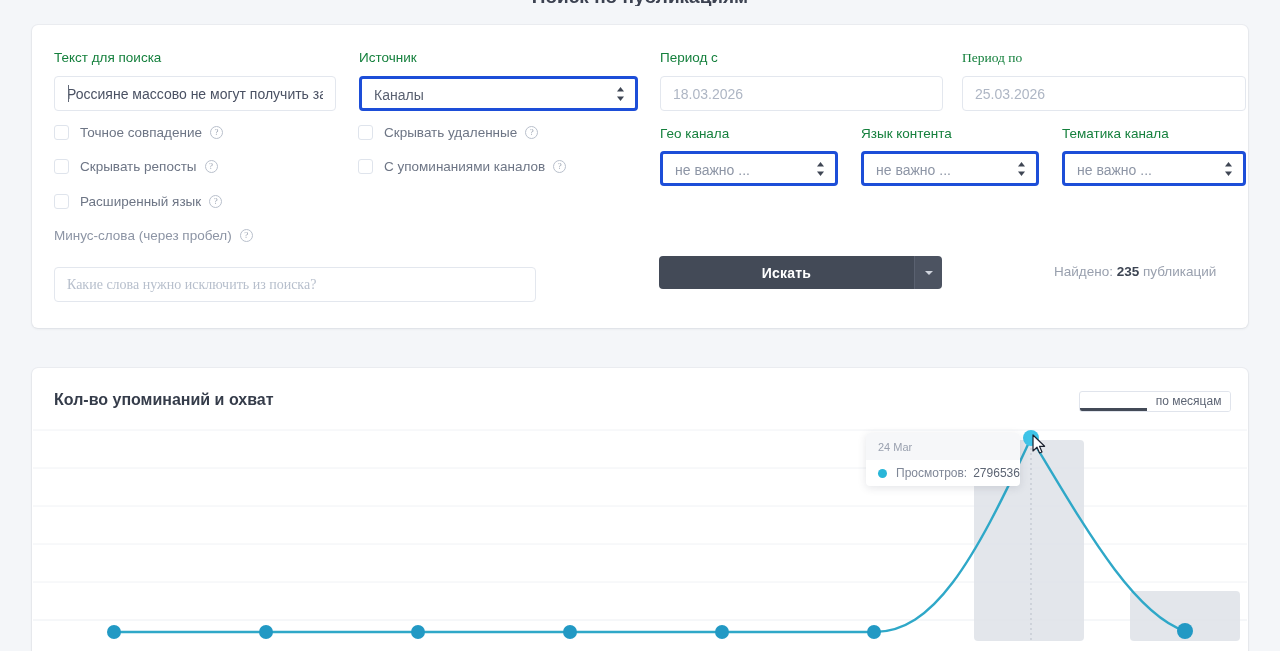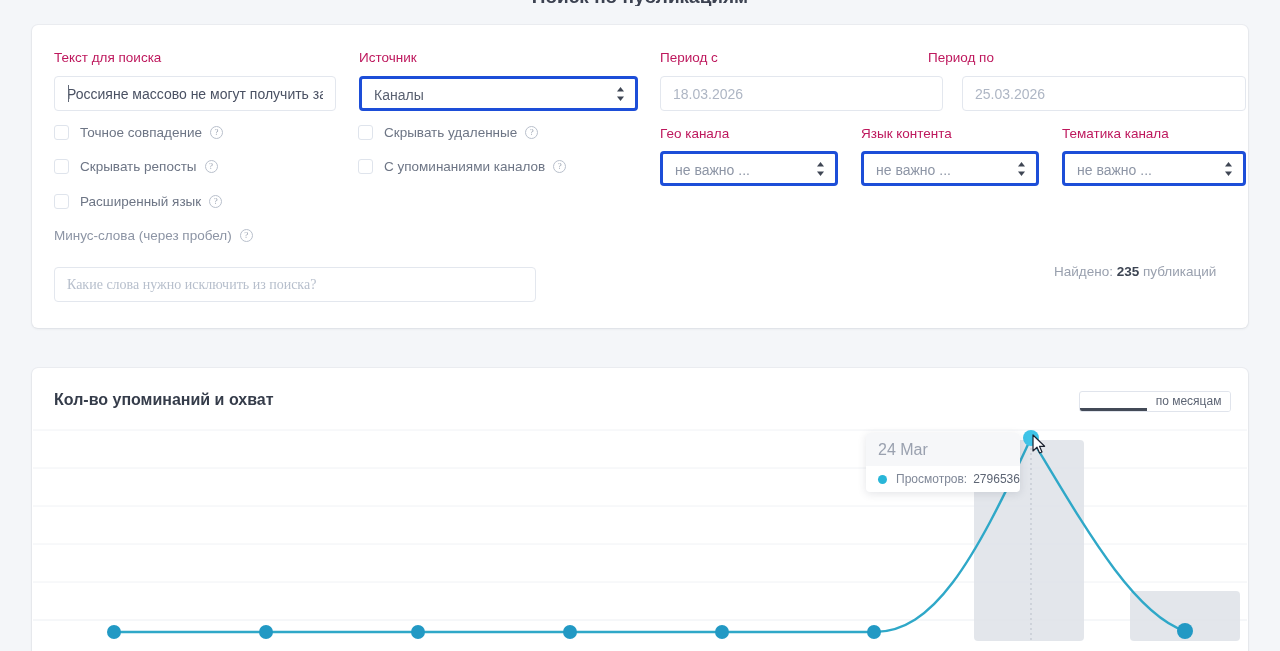--- a/index.html
+++ b/index.html
@@ -27,21 +27,21 @@
     border-radius: 6px;
     box-shadow: 0 1px 3px rgba(40,50,70,.08), 0 0 0 1px rgba(40,50,70,.04);
   }
   #filters-card { left: 32px; top: 25px; width: 1216px; height: 303px; }
   #chart-card   { left: 32px; top: 368px; width: 1216px; height: 300px; }
 
   
   .fld-label {
     position: absolute;
     font-size: 13.5px;
-    color: #be185d;
+    color: #15803d;
     white-space: nowrap;
     text-align: right;
   }
   .txt-input {
     position: absolute;
     border: 1px solid #e3e7ee;
     border-radius: 4px;
     background: #fff;
     font-family: "Liberation Sans", sans-serif;
     font-size: 14px;
@@ -170,21 +170,21 @@
     background: #fff;
     border-radius: 4px;
     box-shadow: 0 2px 8px rgba(45,55,75,.13);
     font-size: 12px;
     overflow: hidden;
   }
   #tooltip .tt-head {
     padding: 8px 12px 7px 12px;
     color: #9aa1af;
     background: #f6f7f9;
-    font-size: 16px;
+    font-size: 11px;
   }
   #tooltip .tt-row {
     display: flex; align-items: center;
     padding: 6px 12px;
     color: #7f8797;
     font-size: 12px;
     white-space: nowrap;
   }
   #tooltip .tt-dot {
     width: 9px; height: 9px; border-radius: 50%;
@@ -213,21 +213,21 @@
       <span class="sel-val">Каналы</span>
       <svg class="updown" viewBox="0 0 9 16">
         <path d="M4.5 1 L8 5.5 L1 5.5 Z" fill="#3f4654"></path>
         <path d="M4.5 15 L8 10.5 L1 10.5 Z" fill="#3f4654"></path>
       </svg>
     </div>
 
     <div class="fld-label" style="left:628px; top:25px;">Период с</div>
     <input class="txt-input date" style="left: 628px; top: 51px; width: 283px;" value="18.03.2026">
 
-    <div class="fld-label" style="left:896px; top:25px;">Период по</div>
+    <div class="fld-label" style="left:930px; top:25px;font-family:Liberation Serif, serif;">Период по</div>
     <input class="txt-input date" style="left: 930px; top: 51px; width: 284px;" value="25.03.2026">
 
     <div class="cbx-row" style="left:22px; top:100px;">
       <span class="cbx-box"></span>
       <span class="cbx-text">Точное совпадение</span>
       <span class="qmark">?</span>
     </div>
     <div class="cbx-row" style="left:22px; top:134px;">
       <span class="cbx-box"></span>
       <span class="cbx-text">Скрывать репосты</span>
@@ -278,20 +278,26 @@
     </div>
 
     <div class="cbx-row" style="left:22px; top:203px;">
       <span class="cbx-text" style="margin-left:0; color:#8d95a5;">Минус-слова (через пробел)</span>
       <span class="qmark">?</span>
     </div>
     <input class="txt-input" style="left: 22px; top: 242px; width: 482px; font-family: Liberation Serif, serif;" placeholder="Какие слова нужно исключить из поиска?">
 
   </div>
 
+  <div id="search-btn-wrap">
+    <button id="search-btn">Искать</button>
+    <div id="search-btn-caret">
+      <i></i>
+    </div>
+  </div>
   <div id="found-text">
     <span>Найдено:</span>
     <b>235</b>
     <span>публикаций</span>
   </div>
 
   <div class="card" id="chart-card"></div>
 
   <div id="chart-title">Кол-во упоминаний и охват</div>
 

